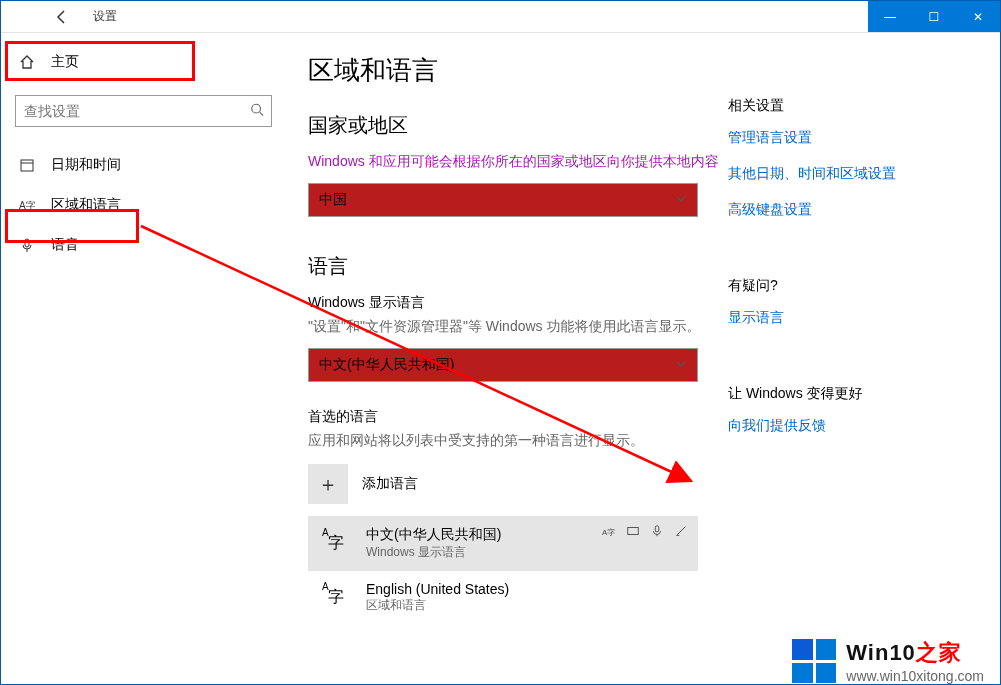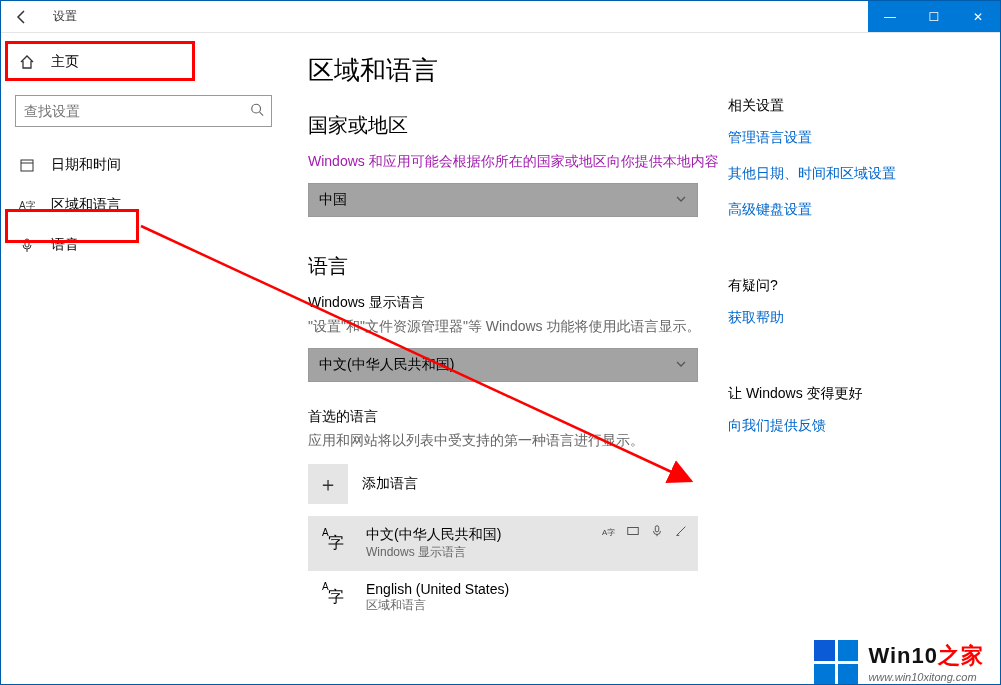--- a/index.html
+++ b/index.html
@@ -14,20 +14,21 @@
     position: relative;
     border: 1px solid #005bab;
   }
   .titlebar {
     height: 32px;
     background: #fff;
     display: flex;
     align-items: stretch;
     position: relative;
     border-bottom: 1px solid #e5e5e5;
+    padding-left: 40px;
   }
   .back-btn {
     width: 44px;
     display: flex;
     align-items: center;
     justify-content: center;
     font-size: 16px;
     color: #333;
   }
   .title-text {
@@ -117,21 +118,21 @@
   .subdesc { font-size: 14px; color: #666; margin-bottom: 12px; }
   .select {
     width: 390px;
     height: 34px;
     border: 1px solid #999;
     display: flex;
     align-items: center;
     justify-content: space-between;
     padding: 0 10px;
     margin-bottom: 36px;
-    background: #a3a3a3;
+    background: #b91c1c;
   }
   .chev { font-size: 10px; color: #555; }
   .subh { font-size: 14px; margin-bottom: 6px; }
   .addlang {
     display: flex;
     align-items: center;
     height: 44px;
     margin-bottom: 10px;
   }
   .addlang .plusbox {
@@ -196,21 +197,21 @@
     display: grid;
     grid-template-columns: 1fr 1fr;
     grid-template-rows: 1fr 1fr;
     width: 44px; height: 44px;
     gap: 3px; margin-right: 10px;
   }
   .wm-sq div { background: #0078d7; }
   .wm-sq div:nth-child(1){ background:#0b5bd7;}
   .wm-text .a { font-size: 22px; font-weight: 600; color:#111; letter-spacing:1px;}
   .wm-text .a span.red{ color:#ff0000; }
-  .wm-text .b { font-size: 11px; color:#666;font-style:italic; }
+  .wm-text .b { font-size: 14px; color:#666; }
 </style>
 </head>
 <body>
 
 <div class="titlebar">
   <div class="back-btn">
     <svg width="16" height="16" viewBox="0 0 16 16">
         <path d="M9 2 L3 8 L9 14" stroke="#333" stroke-width="1.5" fill="none"></path>
       </svg>
   </div>
@@ -343,21 +344,21 @@
     </div>
 
     <div class="rightcol">
       <div class="right-h">相关设置</div>
       <a class="right-link">管理语言设置</a>
       <a class="right-link">其他日期、时间和区域设置</a>
       <a class="right-link">高级键盘设置</a>
 
       <div class="right-gap"></div>
       <div class="right-h">有疑问?</div>
-      <a class="right-link">获取帮助</a>
+      <a class="right-link">显示语言</a>
 
       <div class="right-gap"></div>
       <div class="right-h">让 Windows 变得更好</div>
       <a class="right-link">向我们提供反馈</a>
     </div>
   </div>
 </div>
 
 <div class="hl" style="left:4px; top:40px; width:190px; height:40px;"></div>
 <div class="hl" style="left:4px; top:208px; width:134px; height:34px;"></div>

